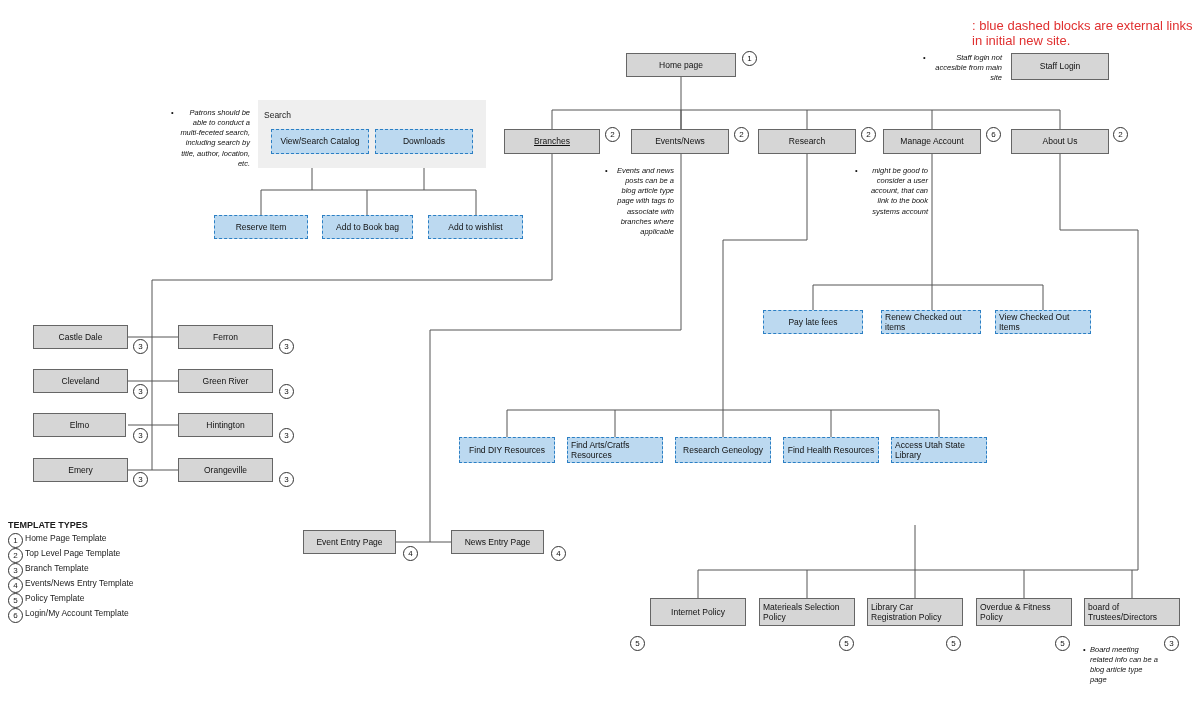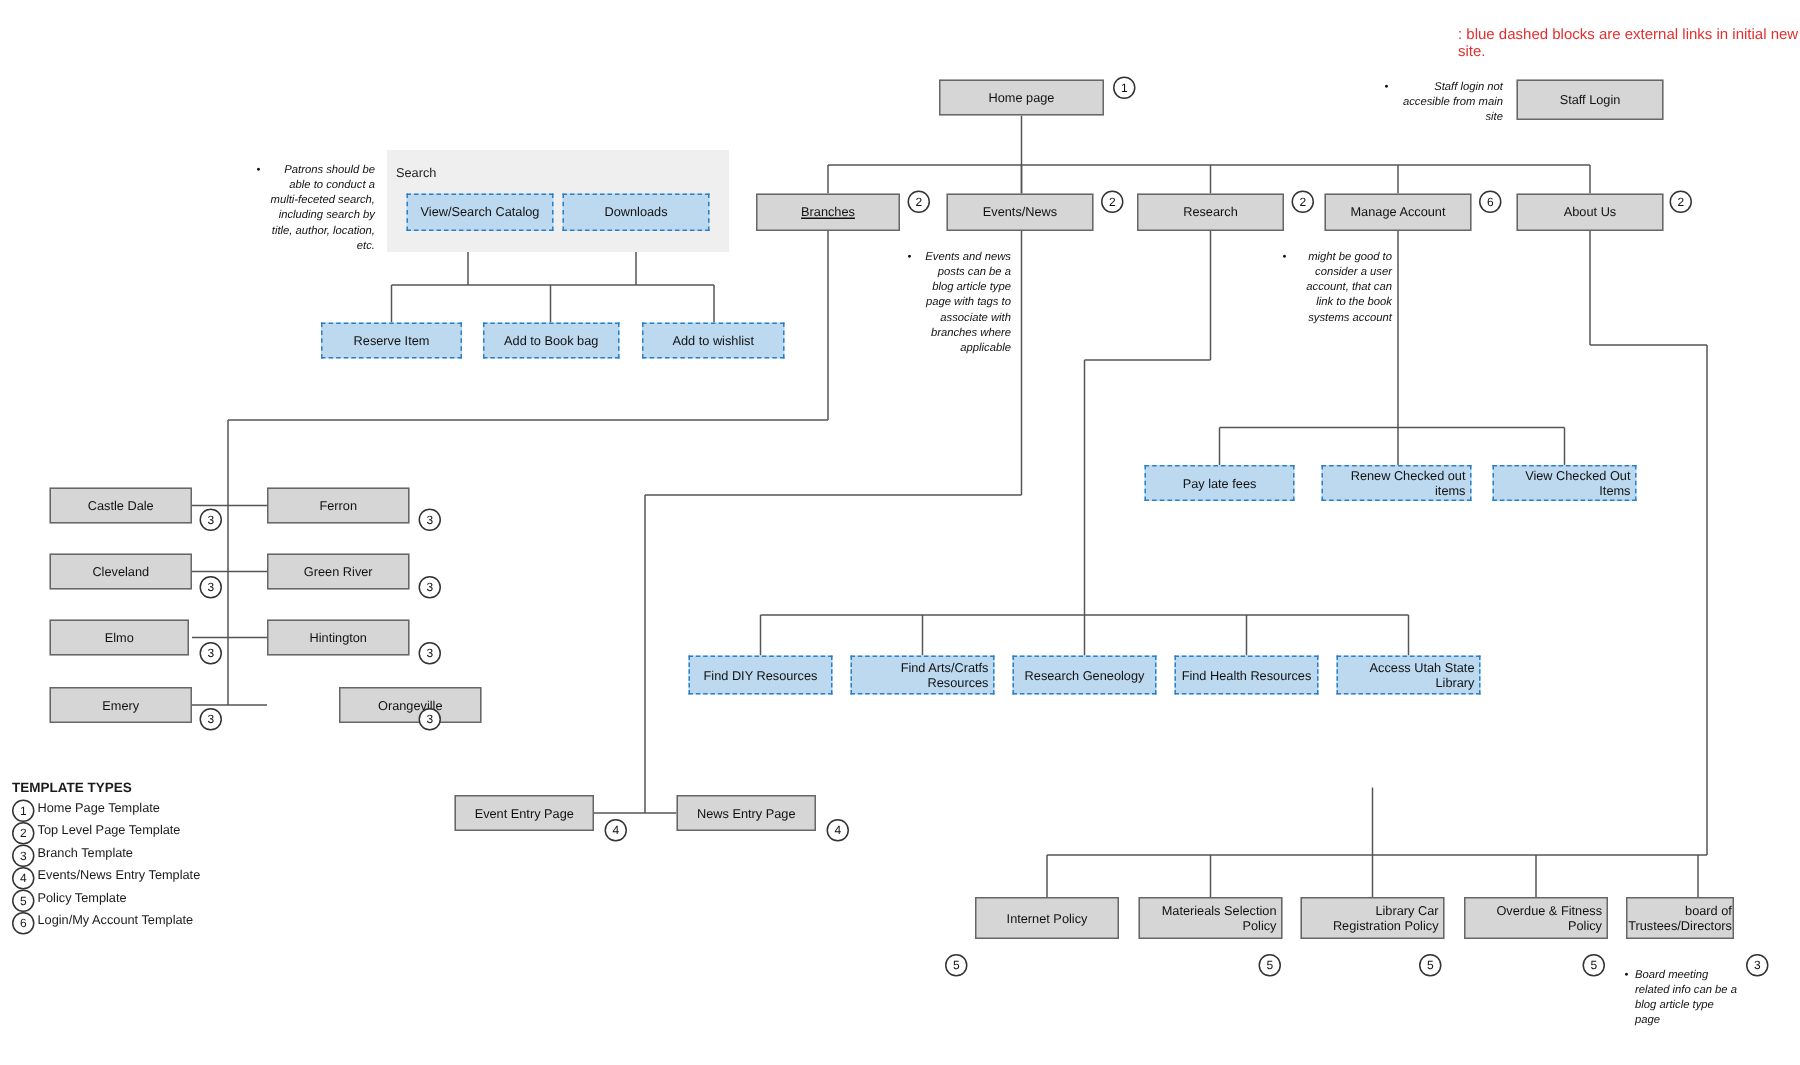--- a/index.html
+++ b/index.html
@@ -6,21 +6,21 @@
   body{
     width:1200px;height:710px;background:#ffffff;
     font-family:"Liberation Sans", sans-serif;
     color:#1a1a1a; position:relative; overflow:hidden;
   }
   #canvas{position:absolute;left:0;top:0;width:1200px;height:710px;}
   svg.lines{position:absolute;left:0;top:0;width:1200px;height:710px;pointer-events:none;}
   .node{
     position:absolute;box-sizing:border-box;
     display:flex;align-items:center;justify-content:center;
-    text-align:right;font-size:8.5px;line-height:1.2;
+    text-align:left;font-size:8.5px;line-height:1.2;
     border:1px solid #666;background:#d6d6d6;color:#111;
     padding:2px 3px;
   }
   .node.blue{
     background:#bcd9f0;border:1px dashed #2b7fc4;color:#111;
   }
   .group-box{
     position:absolute;background:#efefef;border:none;
   }
   .group-label{
@@ -32,21 +32,21 @@
     font-size:8px;display:flex;align-items:center;justify-content:center;
   }
   .note{
     position:absolute;font-size:7.5px;line-height:1.35;color:#111;
     font-style:italic;
   }
   .note.right{text-align:right;}
   .note.left{text-align:left;}
   .note .bullet{position:absolute;left:-7px;top:0;font-style:normal;}
   .topnote{
-    position:absolute;font-size:10px;color:#e03030;
+    position:absolute;font-size:13px;color:#e03030;
   }
   .legend{position:absolute;left:8px;top:520px;width:290px;font-size:8.5px;}
   .legend h4{margin:0 0 3px 0;font-size:9px;font-weight:bold;}
   .legend-row{position:relative;margin:0 0 2px 0;padding-left:17px;min-height:13px;}
   .legend-badge{
     position:absolute;left:0;top:0;width:13px;height:13px;border-radius:50%;
     border:1px solid #333;background:#fff;font-size:8px;
     display:flex;align-items:center;justify-content:center;
   }
   .legend-sub{display:block;padding-left:12px;}
@@ -144,33 +144,33 @@
       <div class="node blue" style="left: 763px; top: 310px; width: 100px; height: 24px;">Pay late fees</div>
       <div class="node blue" style="left: 881px; top: 310px; width: 100px; height: 24px;">Renew Checked out items</div>
       <div class="node blue" style="left: 995px; top: 310px; width: 96px; height: 24px;">View Checked Out Items</div>
       <div class="node" style="left: 33px; top: 325px; width: 95px; height: 24px;">Castle Dale</div>
       <div class="node" style="left: 178px; top: 325px; width: 95px; height: 24px;">Ferron</div>
       <div class="node" style="left: 33px; top: 369px; width: 95px; height: 24px;">Cleveland</div>
       <div class="node" style="left: 178px; top: 369px; width: 95px; height: 24px;">Green River</div>
       <div class="node" style="left: 33px; top: 413px; width: 93px; height: 24px;">Elmo</div>
       <div class="node" style="left: 178px; top: 413px; width: 95px; height: 24px;">Hintington</div>
       <div class="node" style="left: 33px; top: 458px; width: 95px; height: 24px;">Emery</div>
-      <div class="node" style="left: 178px; top: 458px; width: 95px; height: 24px; margin-left: 48px;">Orangeville</div>
+      <div class="node" style="left: 178px; top: 458px; width: 95px; height: 24px;">Orangeville</div>
       <div class="node blue" style="left: 459px; top: 437px; width: 96px; height: 26px;">Find DIY Resources</div>
       <div class="node blue" style="left: 567px; top: 437px; width: 96px; height: 26px;">Find Arts/Cratfs Resources</div>
       <div class="node blue" style="left: 675px; top: 437px; width: 96px; height: 26px;">Research Geneology</div>
       <div class="node blue" style="left: 783px; top: 437px; width: 96px; height: 26px;">Find Health Resources</div>
       <div class="node blue" style="left: 891px; top: 437px; width: 96px; height: 26px;">Access Utah State Library</div>
       <div class="node" style="left: 303px; top: 530px; width: 93px; height: 24px;">Event Entry Page</div>
       <div class="node" style="left: 451px; top: 530px; width: 93px; height: 24px;">News Entry Page</div>
       <div class="node" style="left: 650px; top: 598px; width: 96px; height: 28px;">Internet Policy</div>
       <div class="node" style="left: 759px; top: 598px; width: 96px; height: 28px;">Materieals Selection Policy</div>
       <div class="node" style="left: 867px; top: 598px; width: 96px; height: 28px;">Library Car Registration Policy</div>
       <div class="node" style="left: 976px; top: 598px; width: 96px; height: 28px;">Overdue &amp; Fitness Policy</div>
-      <div class="node" style="left: 1084px; top: 598px; width: 72px; height: 28px;">board of Trustees/Directors</div>
+      <div class="node" style="left: 1084px; top: 598px; width: 96px; height: 28px;">board of Trustees/Directors</div>
     </div>
   <div id="badges-layer">
       <div class="badge" style="left: 742px; top: 51px;">1</div>
       <div class="badge" style="left: 605px; top: 127px;">2</div>
       <div class="badge" style="left: 734px; top: 127px;">2</div>
       <div class="badge" style="left: 861px; top: 127px;">2</div>
       <div class="badge" style="left: 986px; top: 127px;">6</div>
       <div class="badge" style="left: 1113px; top: 127px;">2</div>
       <div class="badge" style="left: 133px; top: 339px;">3</div>
       <div class="badge" style="left: 279px; top: 339px;">3</div>

